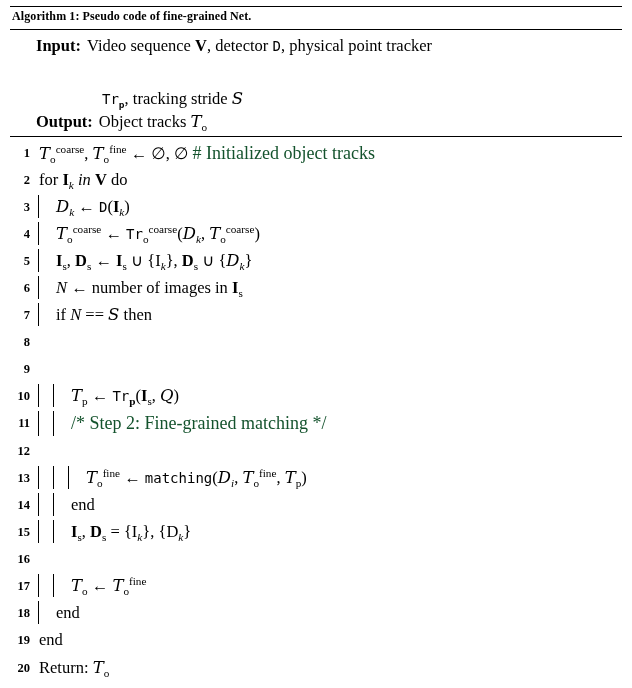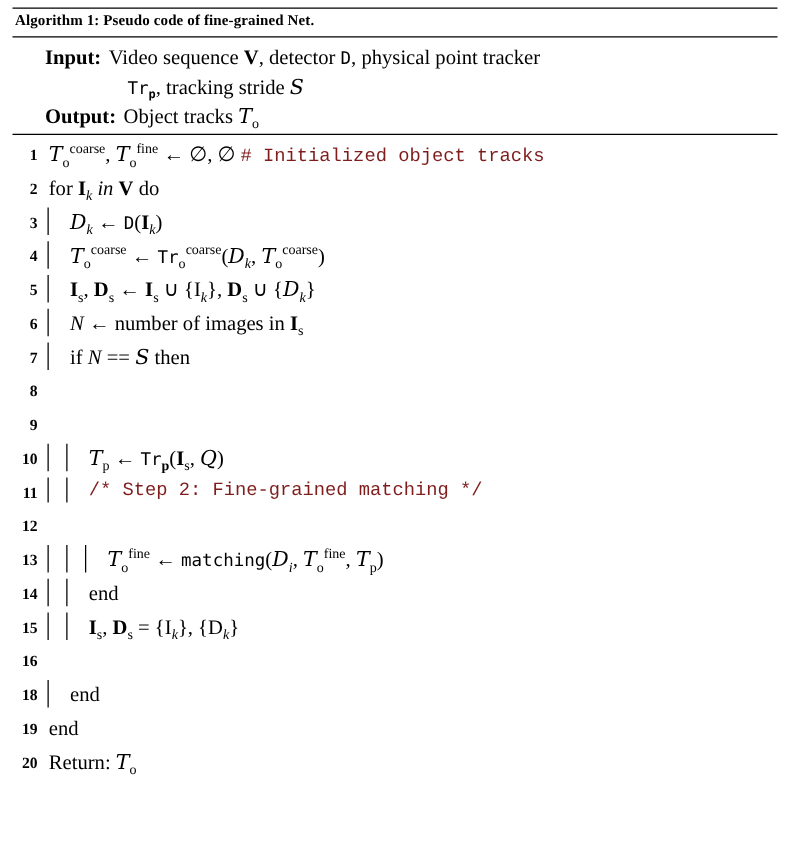--- a/index.html
+++ b/index.html
@@ -42,20 +42,21 @@
     align-items: flex-end;
     padding: 1px 0 1px 26px;
   }
   .io-label {
     font-weight: bold;
     white-space: nowrap;
     margin-right: 6px;
   }
   .io-cont {
     padding-left: 92px;
+    margin-top: 29px;
   }
   .lines {
     padding-top: 2px;
   }
   .line {
     display: flex;
     align-items: flex-start;
     min-height: 24px;
     padding: 1.5px 0;
   }
@@ -86,23 +87,23 @@
     padding-left: 3px;
     padding-top: 1px;
   }
   .kw { font-weight: normal; }
   .it { font-style: italic; }
   .mono {
     font-family: "DejaVu Sans Mono", monospace;
     font-size: 14px;
   }
   .cmt {
-    color: #7f1d1d;
-    font-family: Liberation Mono, monospace;
-    font-size: 15px;
+    color: #14532d;
+    font-family: Liberation Serif, serif;
+    font-size: 18px;
   }
   .cal { font-family: "DejaVu Serif", serif; font-style: italic; }
   sub, sup {
     font-size: 68%;
     line-height: 0;
   }
   .mathvar { font-style: italic; }
   .bold { font-weight: bold; }
   .tail {
     padding-top: 2px;
@@ -267,20 +268,30 @@
         <div class="code">
           <span class="bold">I</span><sub>s</sub>, <span class="bold">D</span><sub>s</sub> = {I<sub class="mathvar">k</sub>}, {D<sub class="mathvar">k</sub>}
         </div>
       </div>
     </div>
 
     <div class="line">
       <div class="lineno">16</div>
     </div>
 
+    <div class="line">
+      <div class="lineno">17</div>
+      <div class="content">
+        <div class="bar first"></div>
+        <div class="bar"></div>
+        <div class="code">
+          <span class="cal">T</span><sub>o</sub> ← <span class="cal">T</span><sub>o</sub><sup>fine</sup>
+        </div>
+      </div>
+    </div>
 
     <div class="line">
       <div class="lineno">18</div>
       <div class="content">
         <div class="bar first"></div>
         <div class="code kw">end</div>
       </div>
     </div>
 
     <div class="line">

